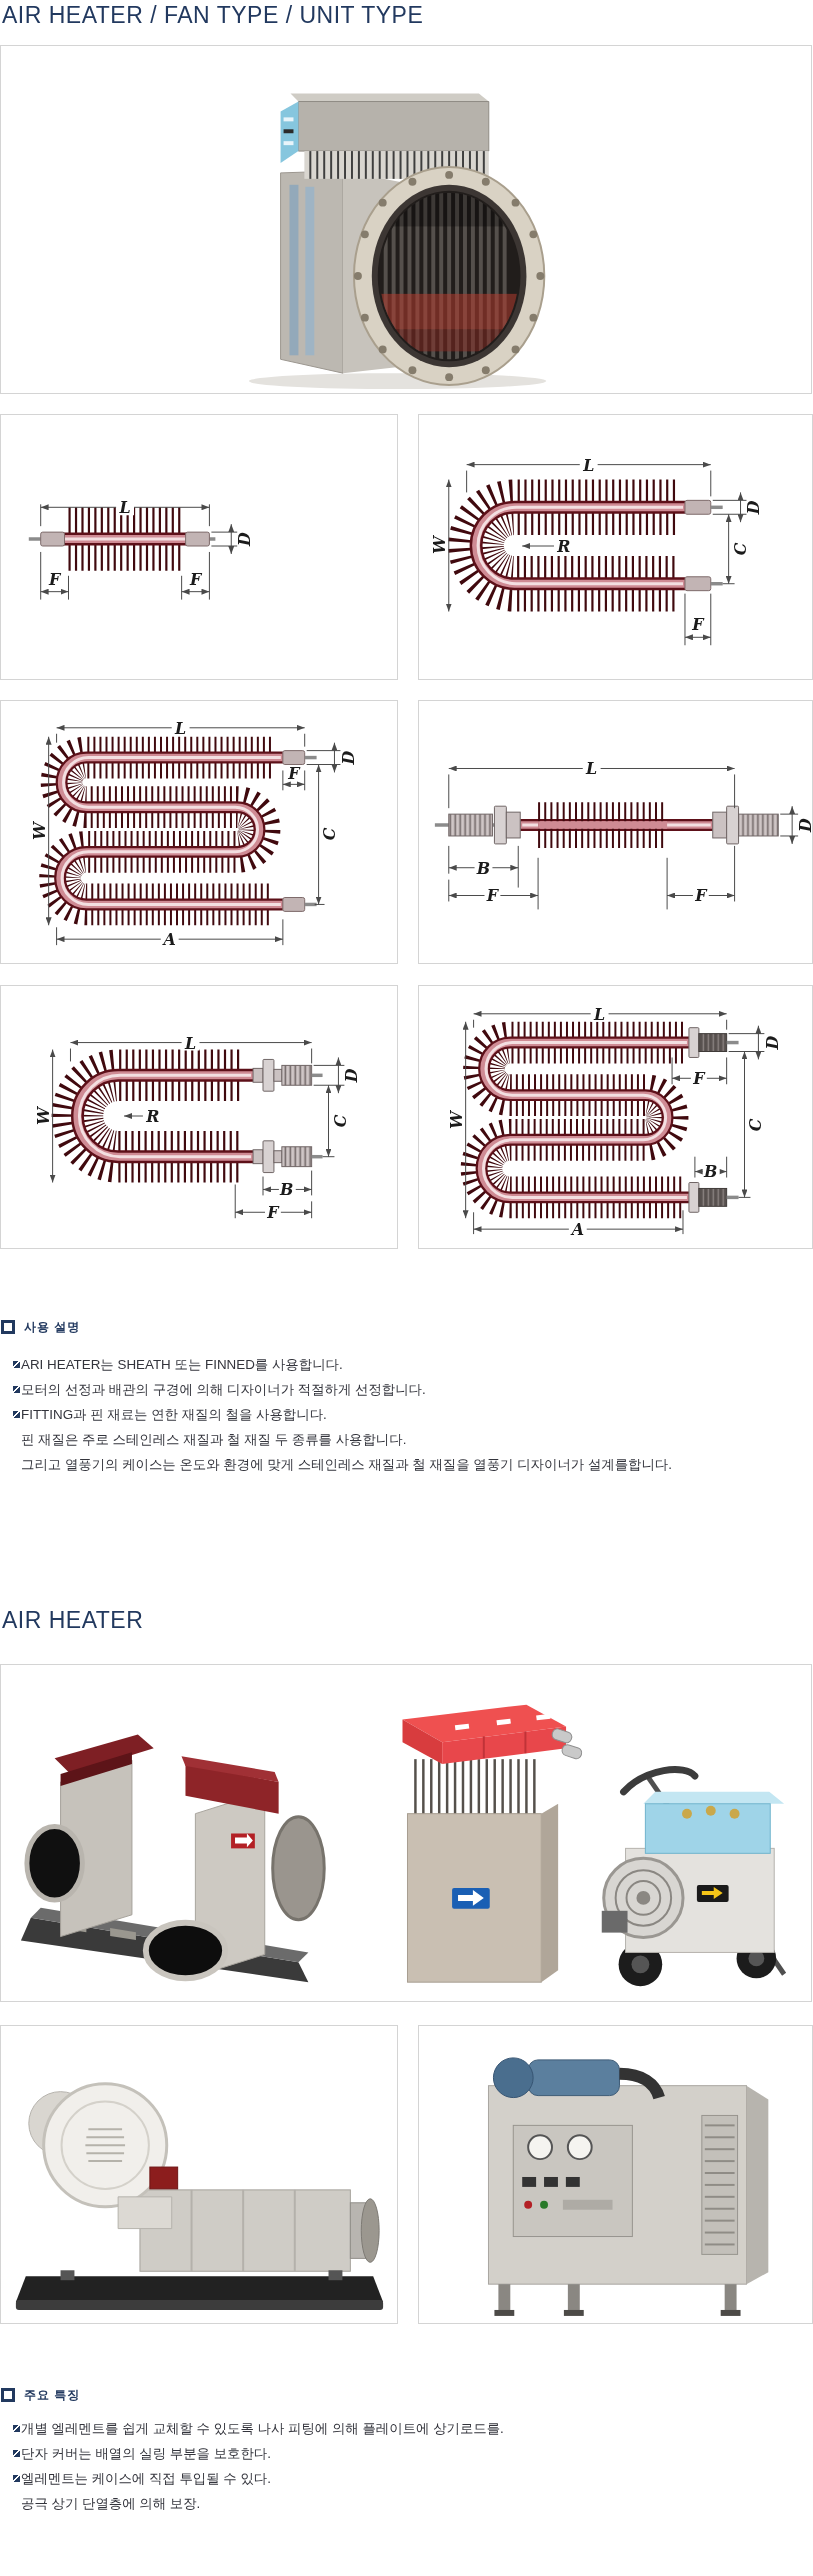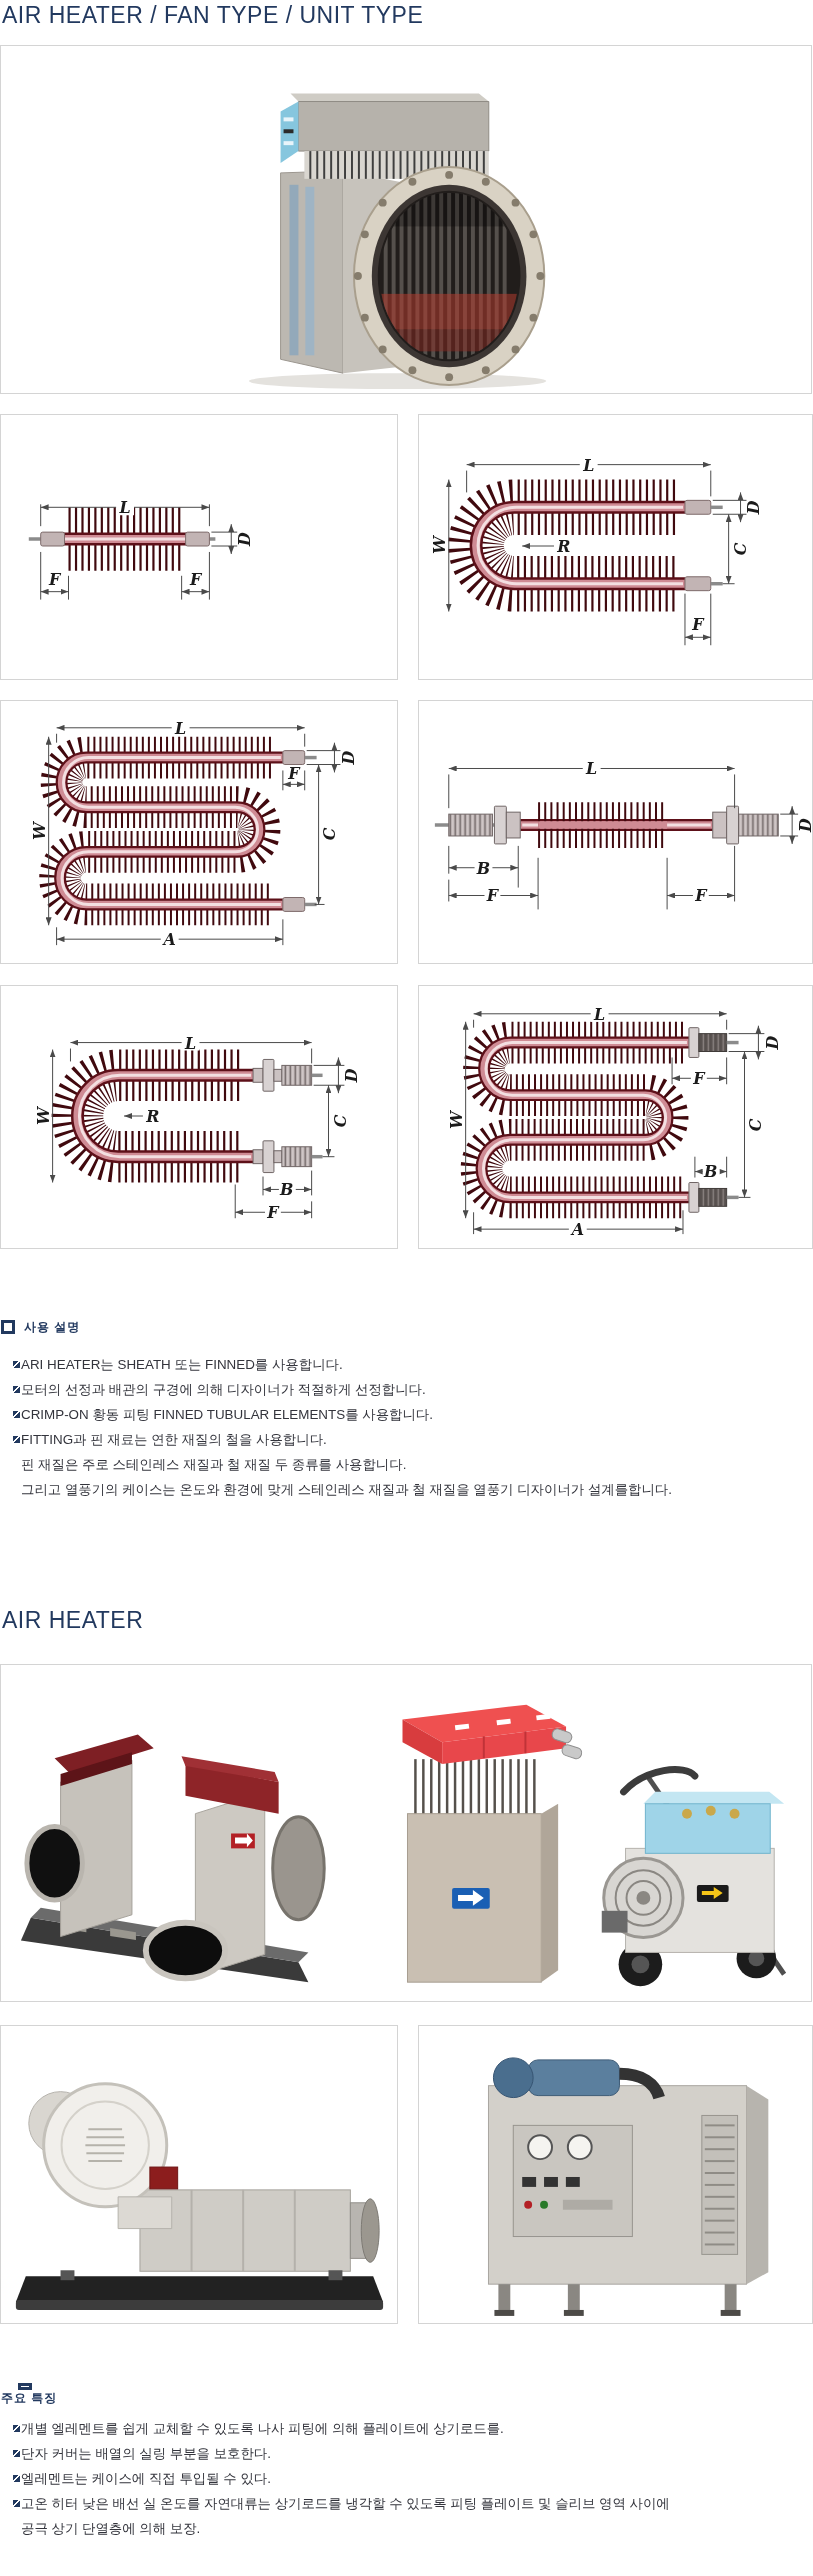--- a/index.html
+++ b/index.html
@@ -398,21 +398,20 @@
     </svg>
   </div>
 
   <div class="sec-h" style="top:1315px;">
     <span class="sq"></span>
     <span class="t">사용 설명</span>
   </div>
   <div class="blist" style="top:1352px;">
     <div class="bl"><span class="mk"></span><span>ARI HEATER는 SHEATH 또는 FINNED를 사용합니다.</span></div>
     <div class="bl"><span class="mk"></span><span>모터의 선정과 배관의 구경에 의해 디자이너가 적절하게 선정합니다.</span></div>
-    <div class="bl"><span class="mk"></span><span>CRIMP-ON 황동 피팅 FINNED TUBULAR ELEMENTS를 사용합니다.</span></div>
     <div class="bl"><span class="mk"></span><span>FITTING과 핀 재료는 연한 재질의 철을 사용합니다.</span></div>
     <div class="bl"><span>핀 재질은 주로 스테인레스 재질과 철 재질 두 종류를 사용합니다.</span></div>
     <div class="bl"><span>그리고 열풍기의 케이스는 온도와 환경에 맞게 스테인레스 재질과 철 재질을 열풍기 디자이너가 설계를합니다.</span></div>
   </div>
 
   <div class="h1" style="top:1607px;">AIR HEATER</div>
 
   <div class="box" style="left:0;top:1664px;width:812px;height:338px;">
     <svg width="810" height="336" viewBox="0 0 817 339">
 
@@ -554,26 +553,25 @@
       <rect x="145" y="175" width="50" height="10" fill="#aeaba5"></rect>
       <rect x="80" y="260" width="12" height="28" fill="#8a8782"></rect>
       <rect x="308" y="260" width="12" height="28" fill="#8a8782"></rect>
       <rect x="150" y="260" width="12" height="28" fill="#8a8782"></rect>
       <rect x="76" y="286" width="20" height="6" fill="#4c4a47"></rect>
       <rect x="304" y="286" width="20" height="6" fill="#4c4a47"></rect>
       <rect x="146" y="286" width="20" height="6" fill="#4c4a47"></rect>
     </svg>
   </div>
 
-  <div class="sec-h" style="top:2383px;flex-direction:column;">
+  <div class="sec-h" style="top:2383px;">
     <span class="sq"></span>
     <span class="t">주요 특징</span>
   </div>
   <div class="blist" style="top:2416px;">
     <div class="bl"><span class="mk"></span><span>개별 엘레멘트를 쉽게 교체할 수 있도록 나사 피팅에 의해 플레이트에 상기로드를.</span></div>
     <div class="bl"><span class="mk"></span><span>단자 커버는 배열의 실링 부분을 보호한다.</span></div>
     <div class="bl"><span class="mk"></span><span>엘레멘트는 케이스에 직접 투입될 수 있다.</span></div>
-    <div class="bl"><span class="mk"></span><span>고온 히터 낮은 배선 실 온도를 자연대류는 상기로드를 냉각할 수 있도록 피팅 플레이트 및 슬리브 영역 사이에</span></div>
     <div class="bl"><span>공극 상기 단열층에 의해 보장.</span></div>
   </div>
 
 </div>
 
 
 </body></html>

